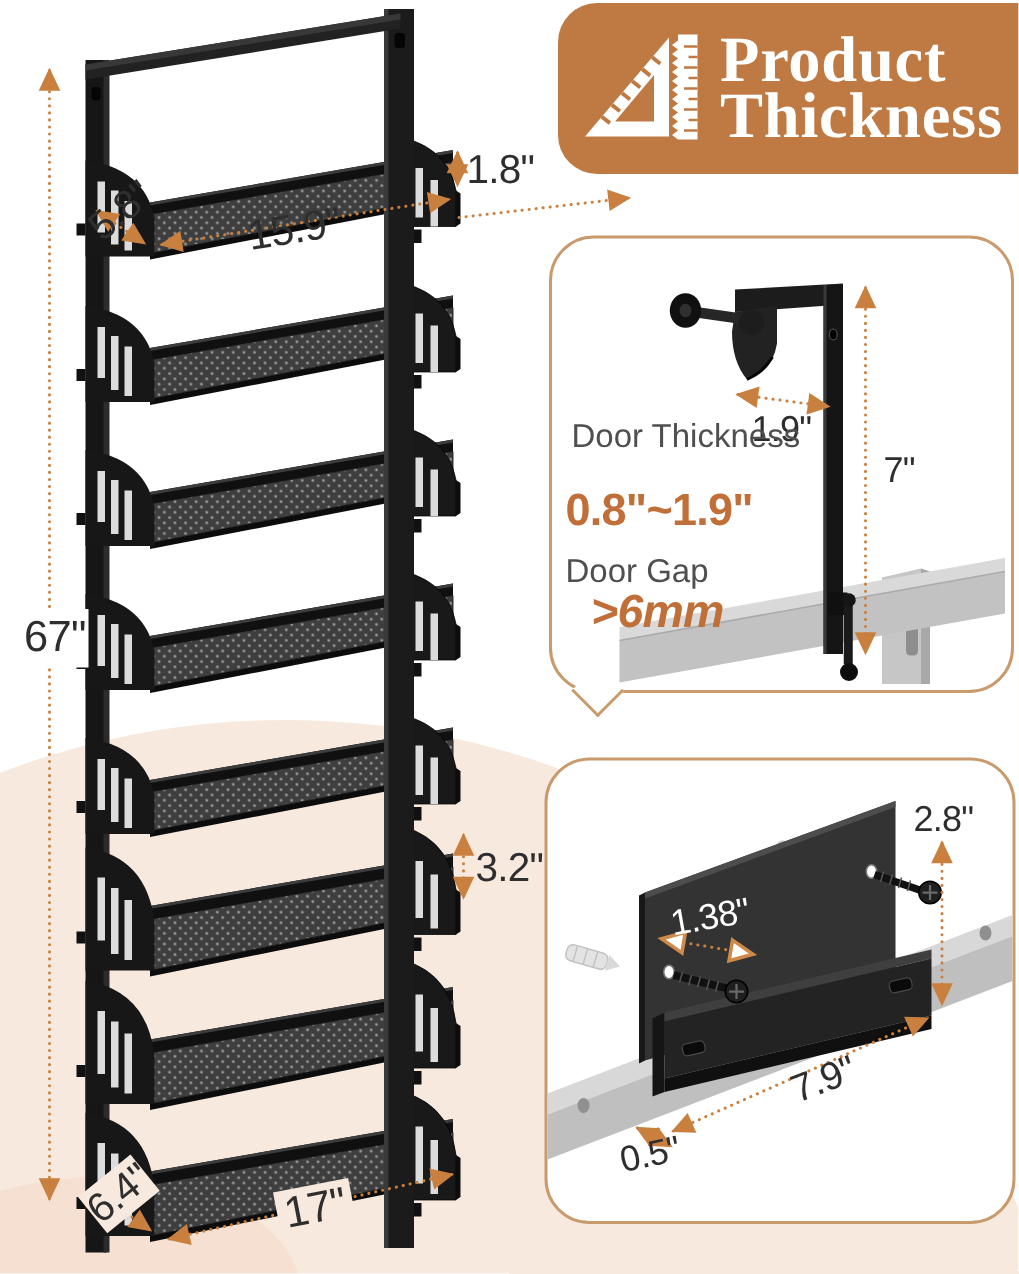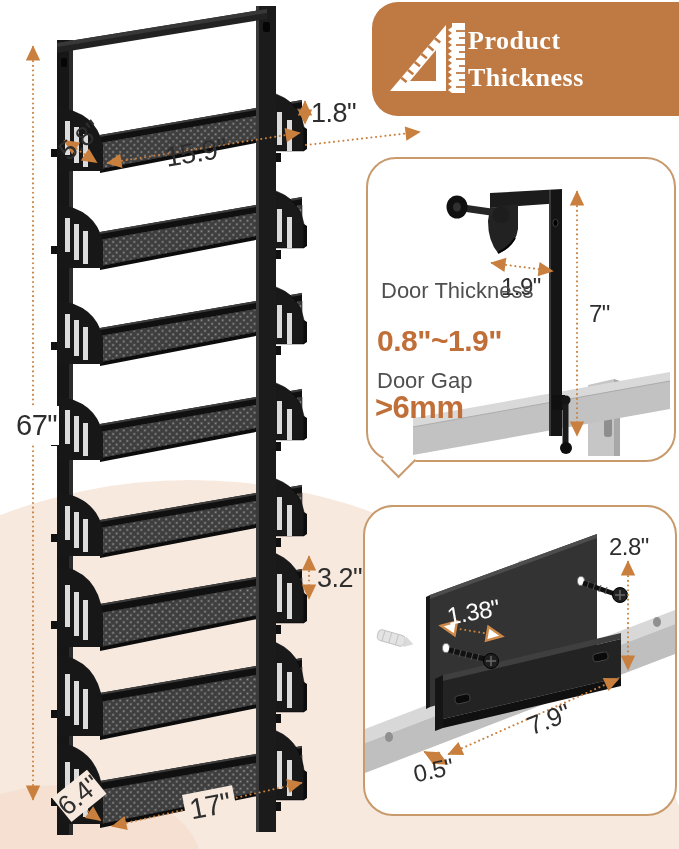--- a/index.html
+++ b/index.html
@@ -9,21 +9,21 @@
              border-radius:50%;background:#f8e9df;}
   .bg-blob{position:absolute;left:-70px;top:785px;width:270px;height:150px;
            border-radius:50%;background:#f3d8c6;opacity:.5;}
   svg.rack{position:absolute;left:0;top:0;}
   .dim{position:absolute;color:#2e2e2e;font-size:27px;letter-spacing:-.5px;white-space:nowrap;z-index:4;}
   .dim.rot{transform-origin:left top;}
   .hdr{position:absolute;left:372px;top:2px;width:330px;height:114px;background:#bf7a44;
        border-radius:26px 0 0 26px;z-index:5;display:flex;align-items:center;}
   .hdr-icon{margin-left:14px;flex:0 0 auto;}
   .hdr-text{color:#fff;font-family:"Liberation Serif",serif;font-weight:bold;
-            font-size:26px;line-height:37px;letter-spacing:.5px;}
+            font-size:43px;line-height:37px;margin-left:12px;letter-spacing:.5px;}
   .panel{position:absolute;background:#fff;border:2px solid #c89a6c;border-radius:30px;z-index:3;}
   .p1{left:366px;top:157px;width:306px;height:301px;}
   .p2{left:363px;top:505px;width:310px;height:307px;}
   .panel>svg{position:absolute;left:0;top:0;}
   .notch{position:absolute;left:18px;bottom:-13px;width:23px;height:23px;background:#fff;
          border-right:2px solid #c89a6c;border-bottom:2px solid #c89a6c;transform:rotate(45deg);}
   .plabel{position:absolute;white-space:nowrap;}
   .gray-t{color:#4f4f4f;font-size:22px;line-height:24px;}
   .orange-v{color:#c16f38;font-size:30px;font-weight:bold;letter-spacing:-.5px;}
   .pdim{color:#2e2e2e;font-size:24px;letter-spacing:-.5px;}
@@ -196,21 +196,21 @@
       </g>
 
       <path class="arr" d="M124,104 L184,112" marker-start="url(#mA)" marker-end="url(#mA)"></path>
       <path class="arr" d="M209,33 V276" marker-start="url(#mA)" marker-end="url(#mA)"></path>
     </svg>
     <span class="plabel pdim" style="left:133px;top:114px;">1.9"</span>
     <span class="plabel pdim" style="left:221px;top:141px;">7"</span>
     <div class="plabel gray-t" style="left:13px;top:120px;width:110px;">Door Thickness</div>
     <div class="plabel orange-v" style="left:9px;top:165px;">0.8"~1.9"</div>
     <div class="plabel gray-t" style="left:9px;top:210px;">Door Gap</div>
-    <div class="plabel orange-v" style="left:7px;top:231px;font-size:31px;">&gt;6mm</div>
+    <div class="plabel orange-v" style="left:26px;top:231px;font-size:31px;font-style:italic;">&gt;6mm</div>
   </section>
 
   <section class="panel p2">
     <svg width="310" height="307" viewBox="0 0 310 307">
 
       <g>
         <polygon points="0,222 310,103 310,117 0,236" fill="#d8d8d8"></polygon>
         <polygon points="0,236 310,117 310,147 0,266" fill="#bfbfbf"></polygon>
         <ellipse cx="24" cy="230" rx="4" ry="5" fill="#909090"></ellipse>
         <ellipse cx="292" cy="115" rx="4" ry="5" fill="#909090"></ellipse>

